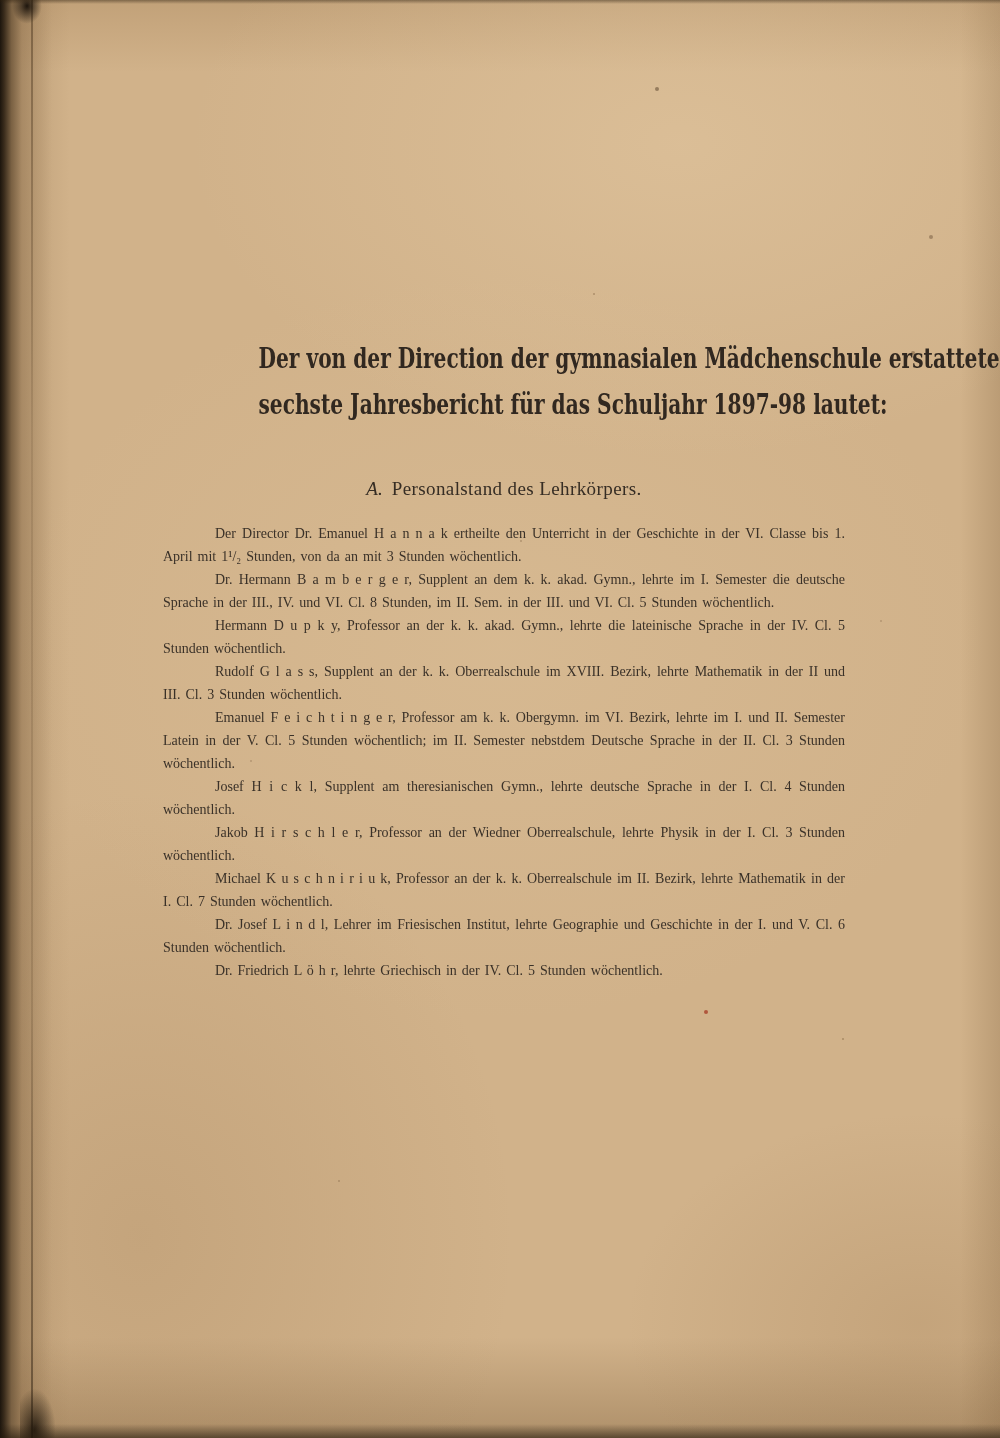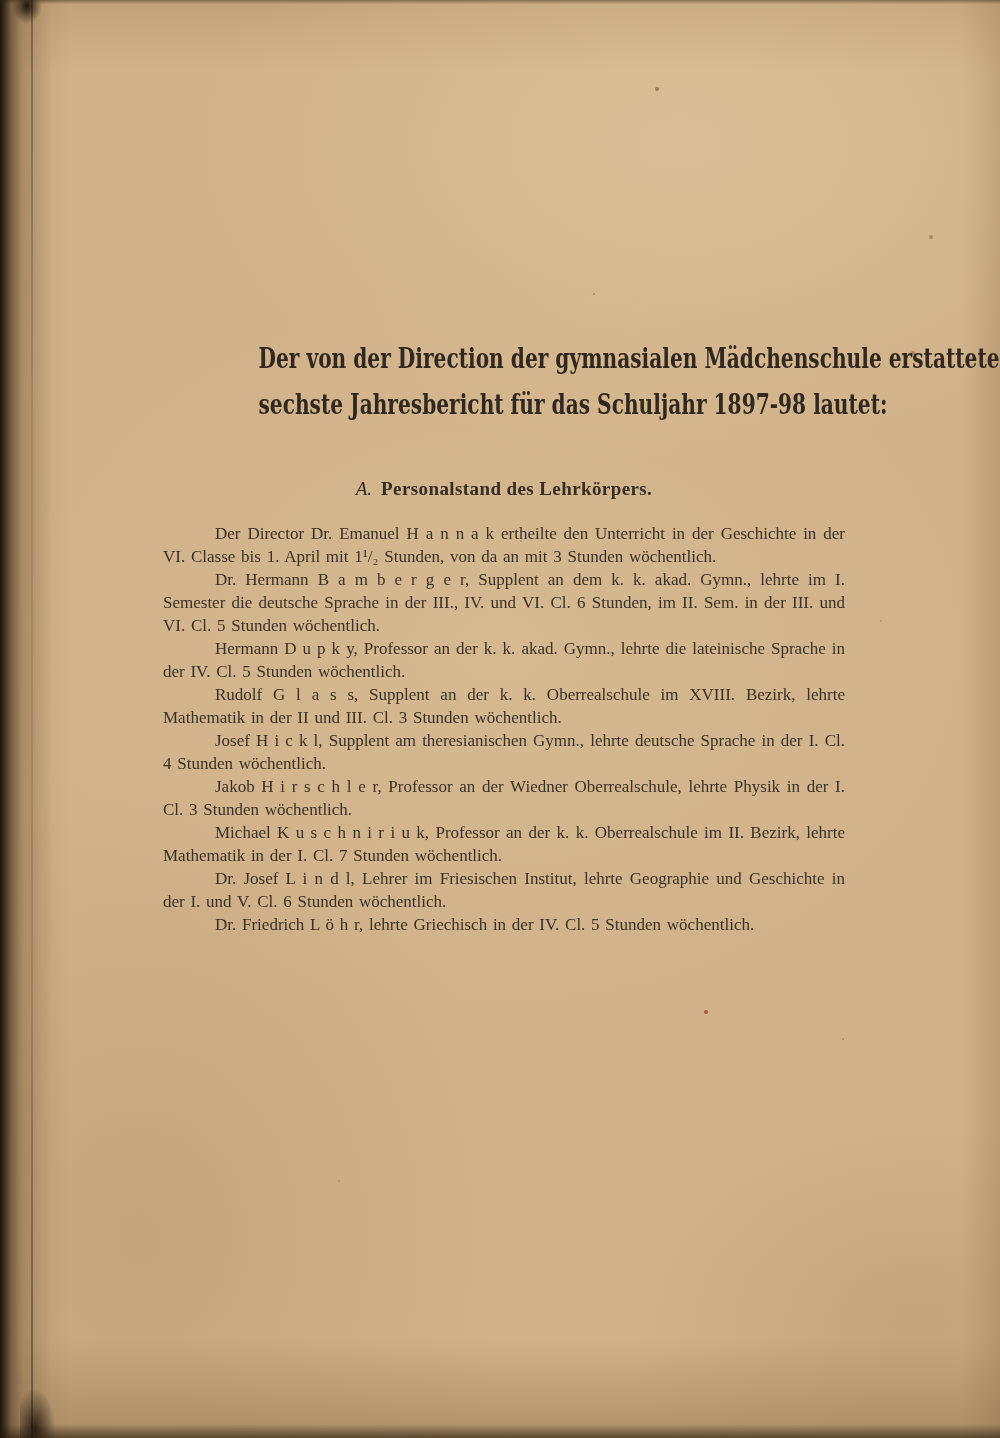--- a/index.html
+++ b/index.html
@@ -91,26 +91,26 @@
     line-height: 26px;
     color: #362d24;
     font-weight: normal;
   }
   .section-heading .sec-letter {
     font-style: italic;
     font-weight: normal;
     margin-right: 9px;
   }
   .section-heading .sec-title {
-    font-weight: bold;
+    font-weight: normal;
     letter-spacing: .4px;
   }
   .body-text {
     margin-top: 20px;
-    font-size: 17px;
+    font-size: 14px;
     line-height: 23px;
     text-align: justify;
     word-spacing: 1.5px;
   }
   .body-text p {
     margin: 0;
     text-indent: 52px;
   }
 </style>
 </head>
@@ -132,23 +132,24 @@
       <span class="tl">Der von der Direction der gymnasialen Mädchenschule erstattete</span>
       <span class="tl">sechste Jahresbericht für das Schuljahr 1897-98 lautet:</span>
     </h1>
 
     <h2 class="section-heading">
       <span class="sec-letter">A.</span><span class="sec-title">Personalstand des Lehrkörpers.</span>
     </h2>
 
     <div class="body-text">
       <p>Der Director Dr. Emanuel H a n n a k ertheilte den Unterricht in der Geschichte in der VI. Classe bis 1. April mit 1¹/₂ Stunden, von da an mit 3 Stunden wöchentlich.</p>
-      <p>Dr. Hermann B a m b e r g e r, Supplent an dem k. k. akad. Gymn., lehrte im I. Semester die deutsche Sprache in der III., IV. und VI. Cl. 6 Stunden, im II. Sem. in der III. und VI. Cl. 5 Stunden wöchentlich.</p>
+      <p>Dr. Hermann B a m b e r g e r, Supplent an dem k. k. akad. Gymn., lehrte im I. Semester die deutsche Sprache in der III., IV. und VI. Cl. 8 Stunden, im II. Sem. in der III. und VI. Cl. 5 Stunden wöchentlich.</p>
       <p>Hermann D u p k y, Professor an der k. k. akad. Gymn., lehrte die lateinische Sprache in der IV. Cl. 5 Stunden wöchentlich.</p>
       <p>Rudolf G l a s s, Supplent an der k. k. Oberrealschule im XVIII. Bezirk, lehrte Mathematik in der II und III. Cl. 3 Stunden wöchentlich.</p>
+      <p>Emanuel F e i c h t i n g e r, Professor am k. k. Obergymn. im VI. Bezirk, lehrte im I. und II. Semester Latein in der V. Cl. 5 Stunden wöchentlich; im II. Semester nebstdem Deutsche Sprache in der II. Cl. 3 Stunden wöchentlich.</p>
       <p>Josef H i c k l, Supplent am theresianischen Gymn., lehrte deutsche Sprache in der I. Cl. 4 Stunden wöchentlich.</p>
       <p>Jakob H i r s c h l e r, Professor an der Wiedner Oberrealschule, lehrte Physik in der I. Cl. 3 Stunden wöchentlich.</p>
       <p>Michael K u s c h n i r i u k, Professor an der k. k. Oberrealschule im II. Bezirk, lehrte Mathematik in der I. Cl. 7 Stunden wöchentlich.</p>
       <p>Dr. Josef L i n d l, Lehrer im Friesischen Institut, lehrte Geographie und Geschichte in der I. und V. Cl. 6 Stunden wöchentlich.</p>
       <p>Dr. Friedrich L ö h r, lehrte Griechisch in der IV. Cl. 5 Stunden wöchentlich.</p>
     </div>
 
   </div>
 </div>
 

